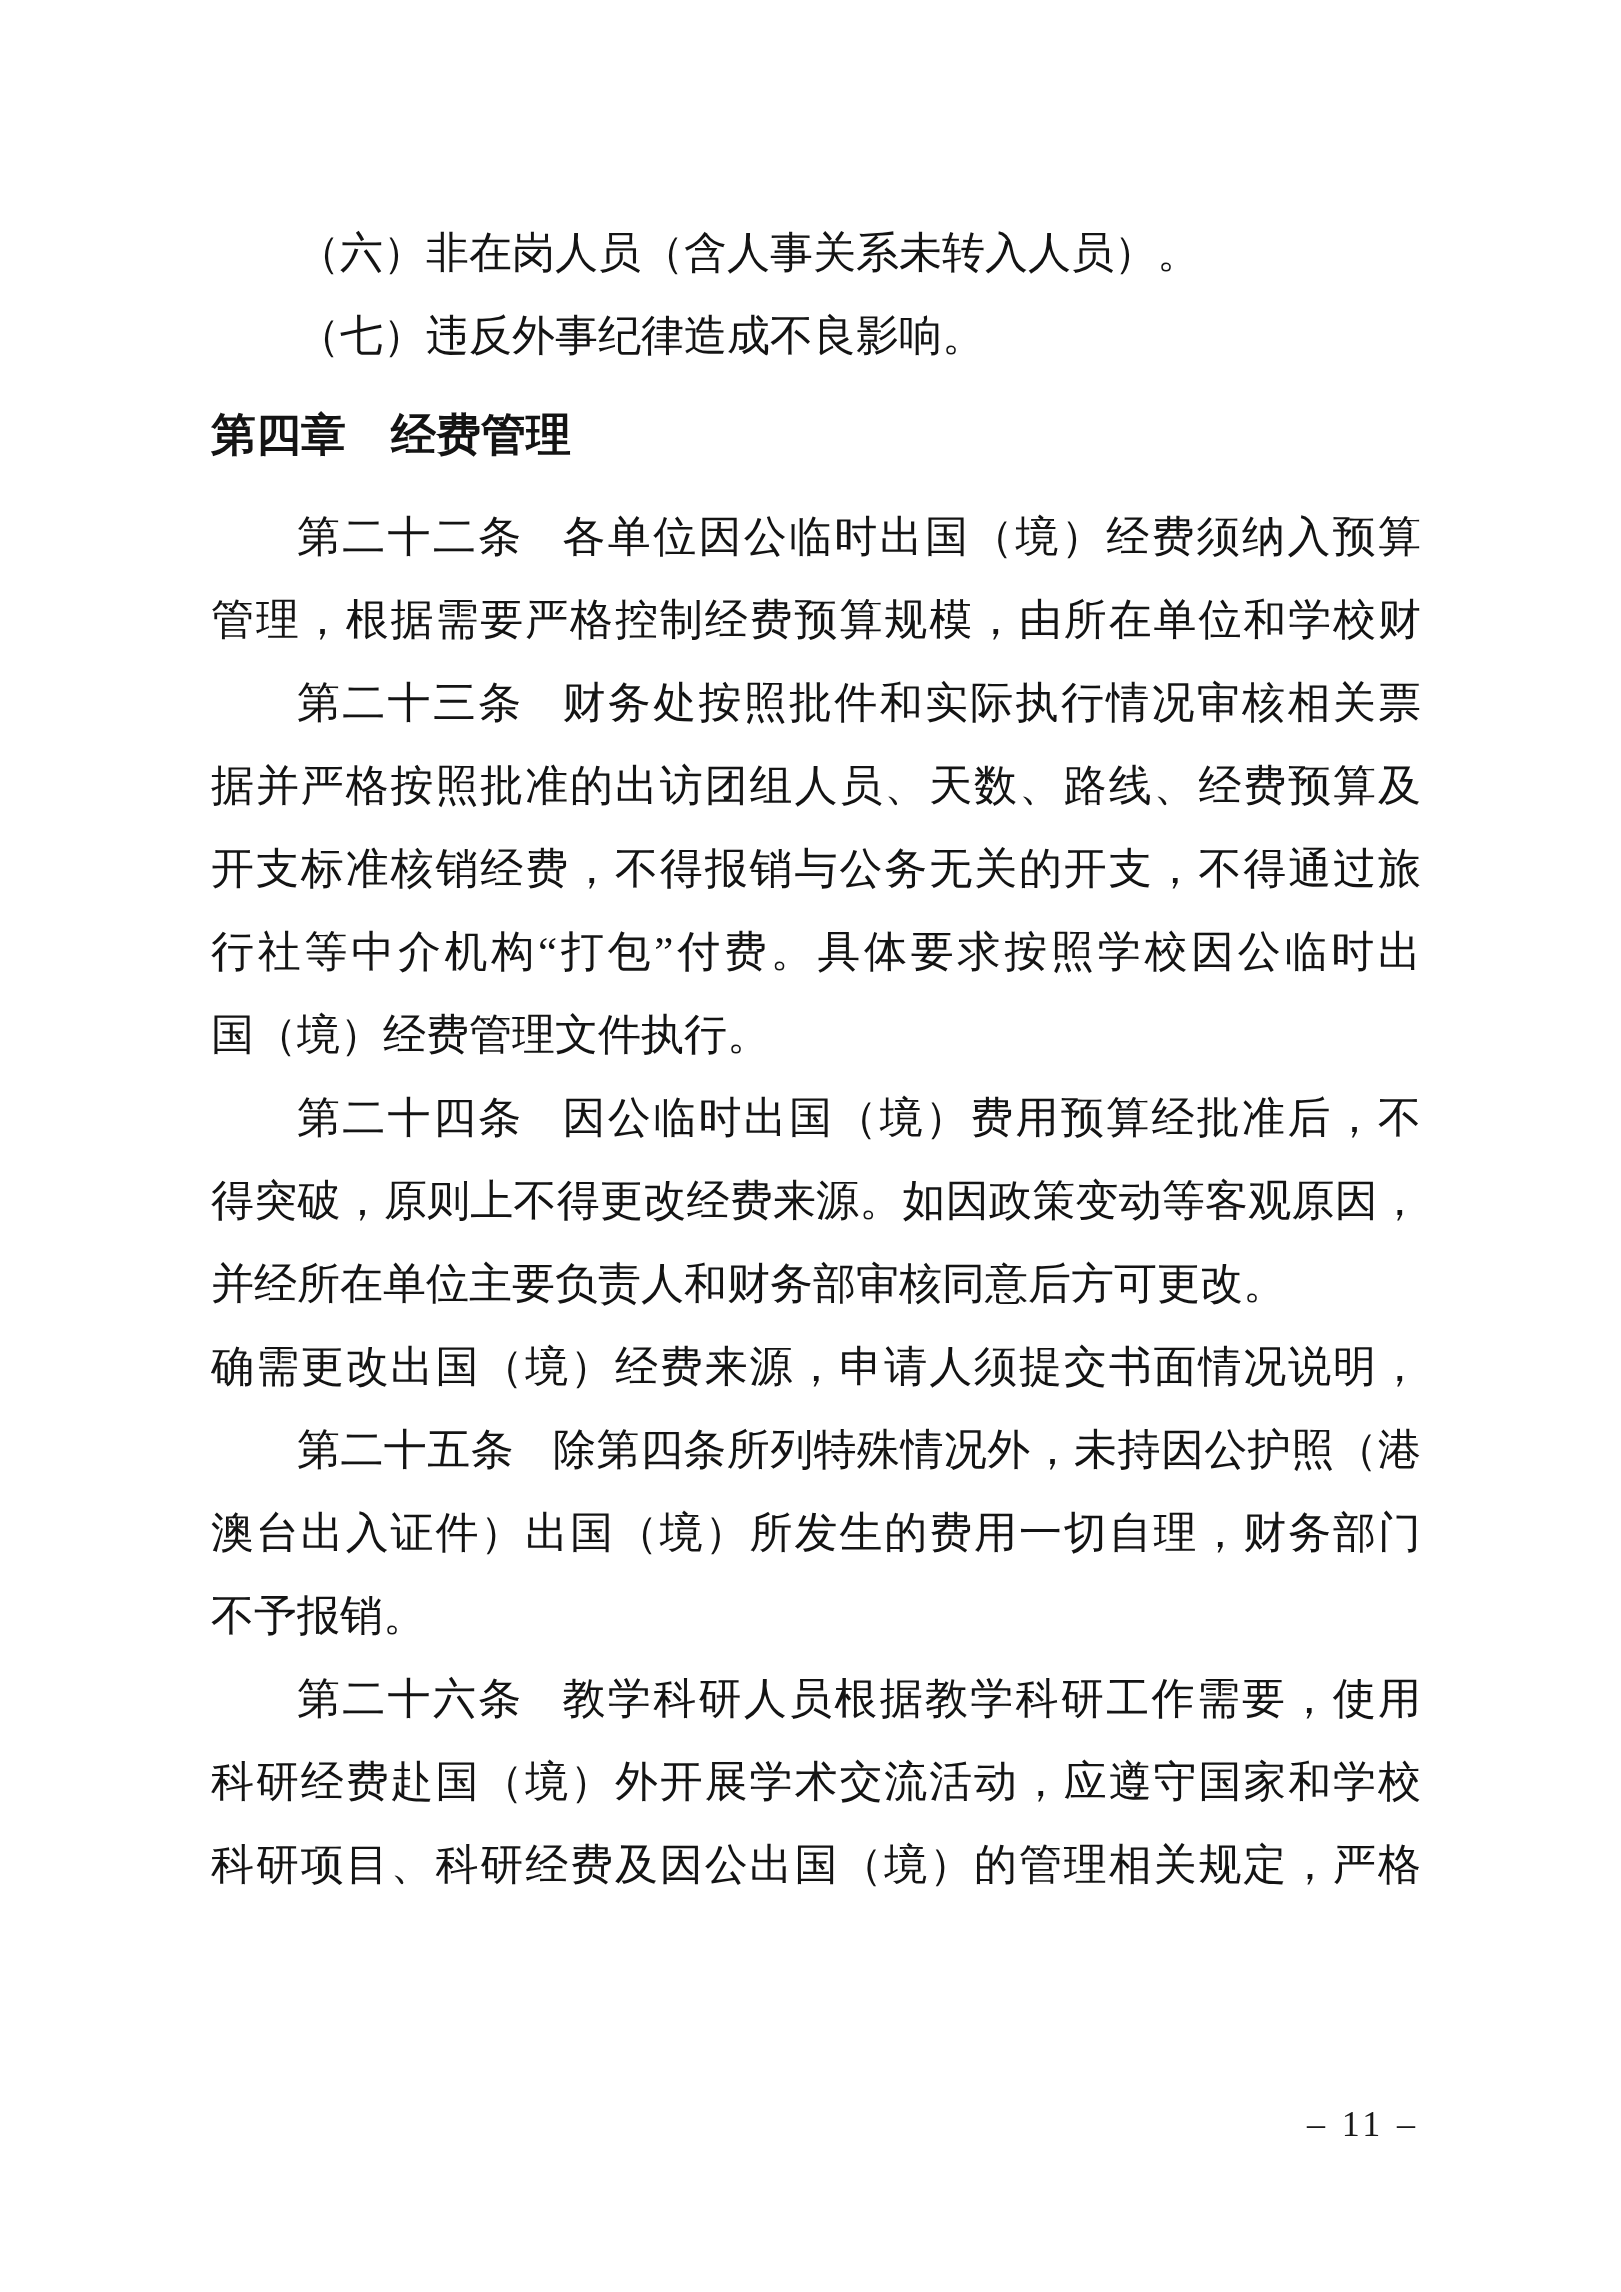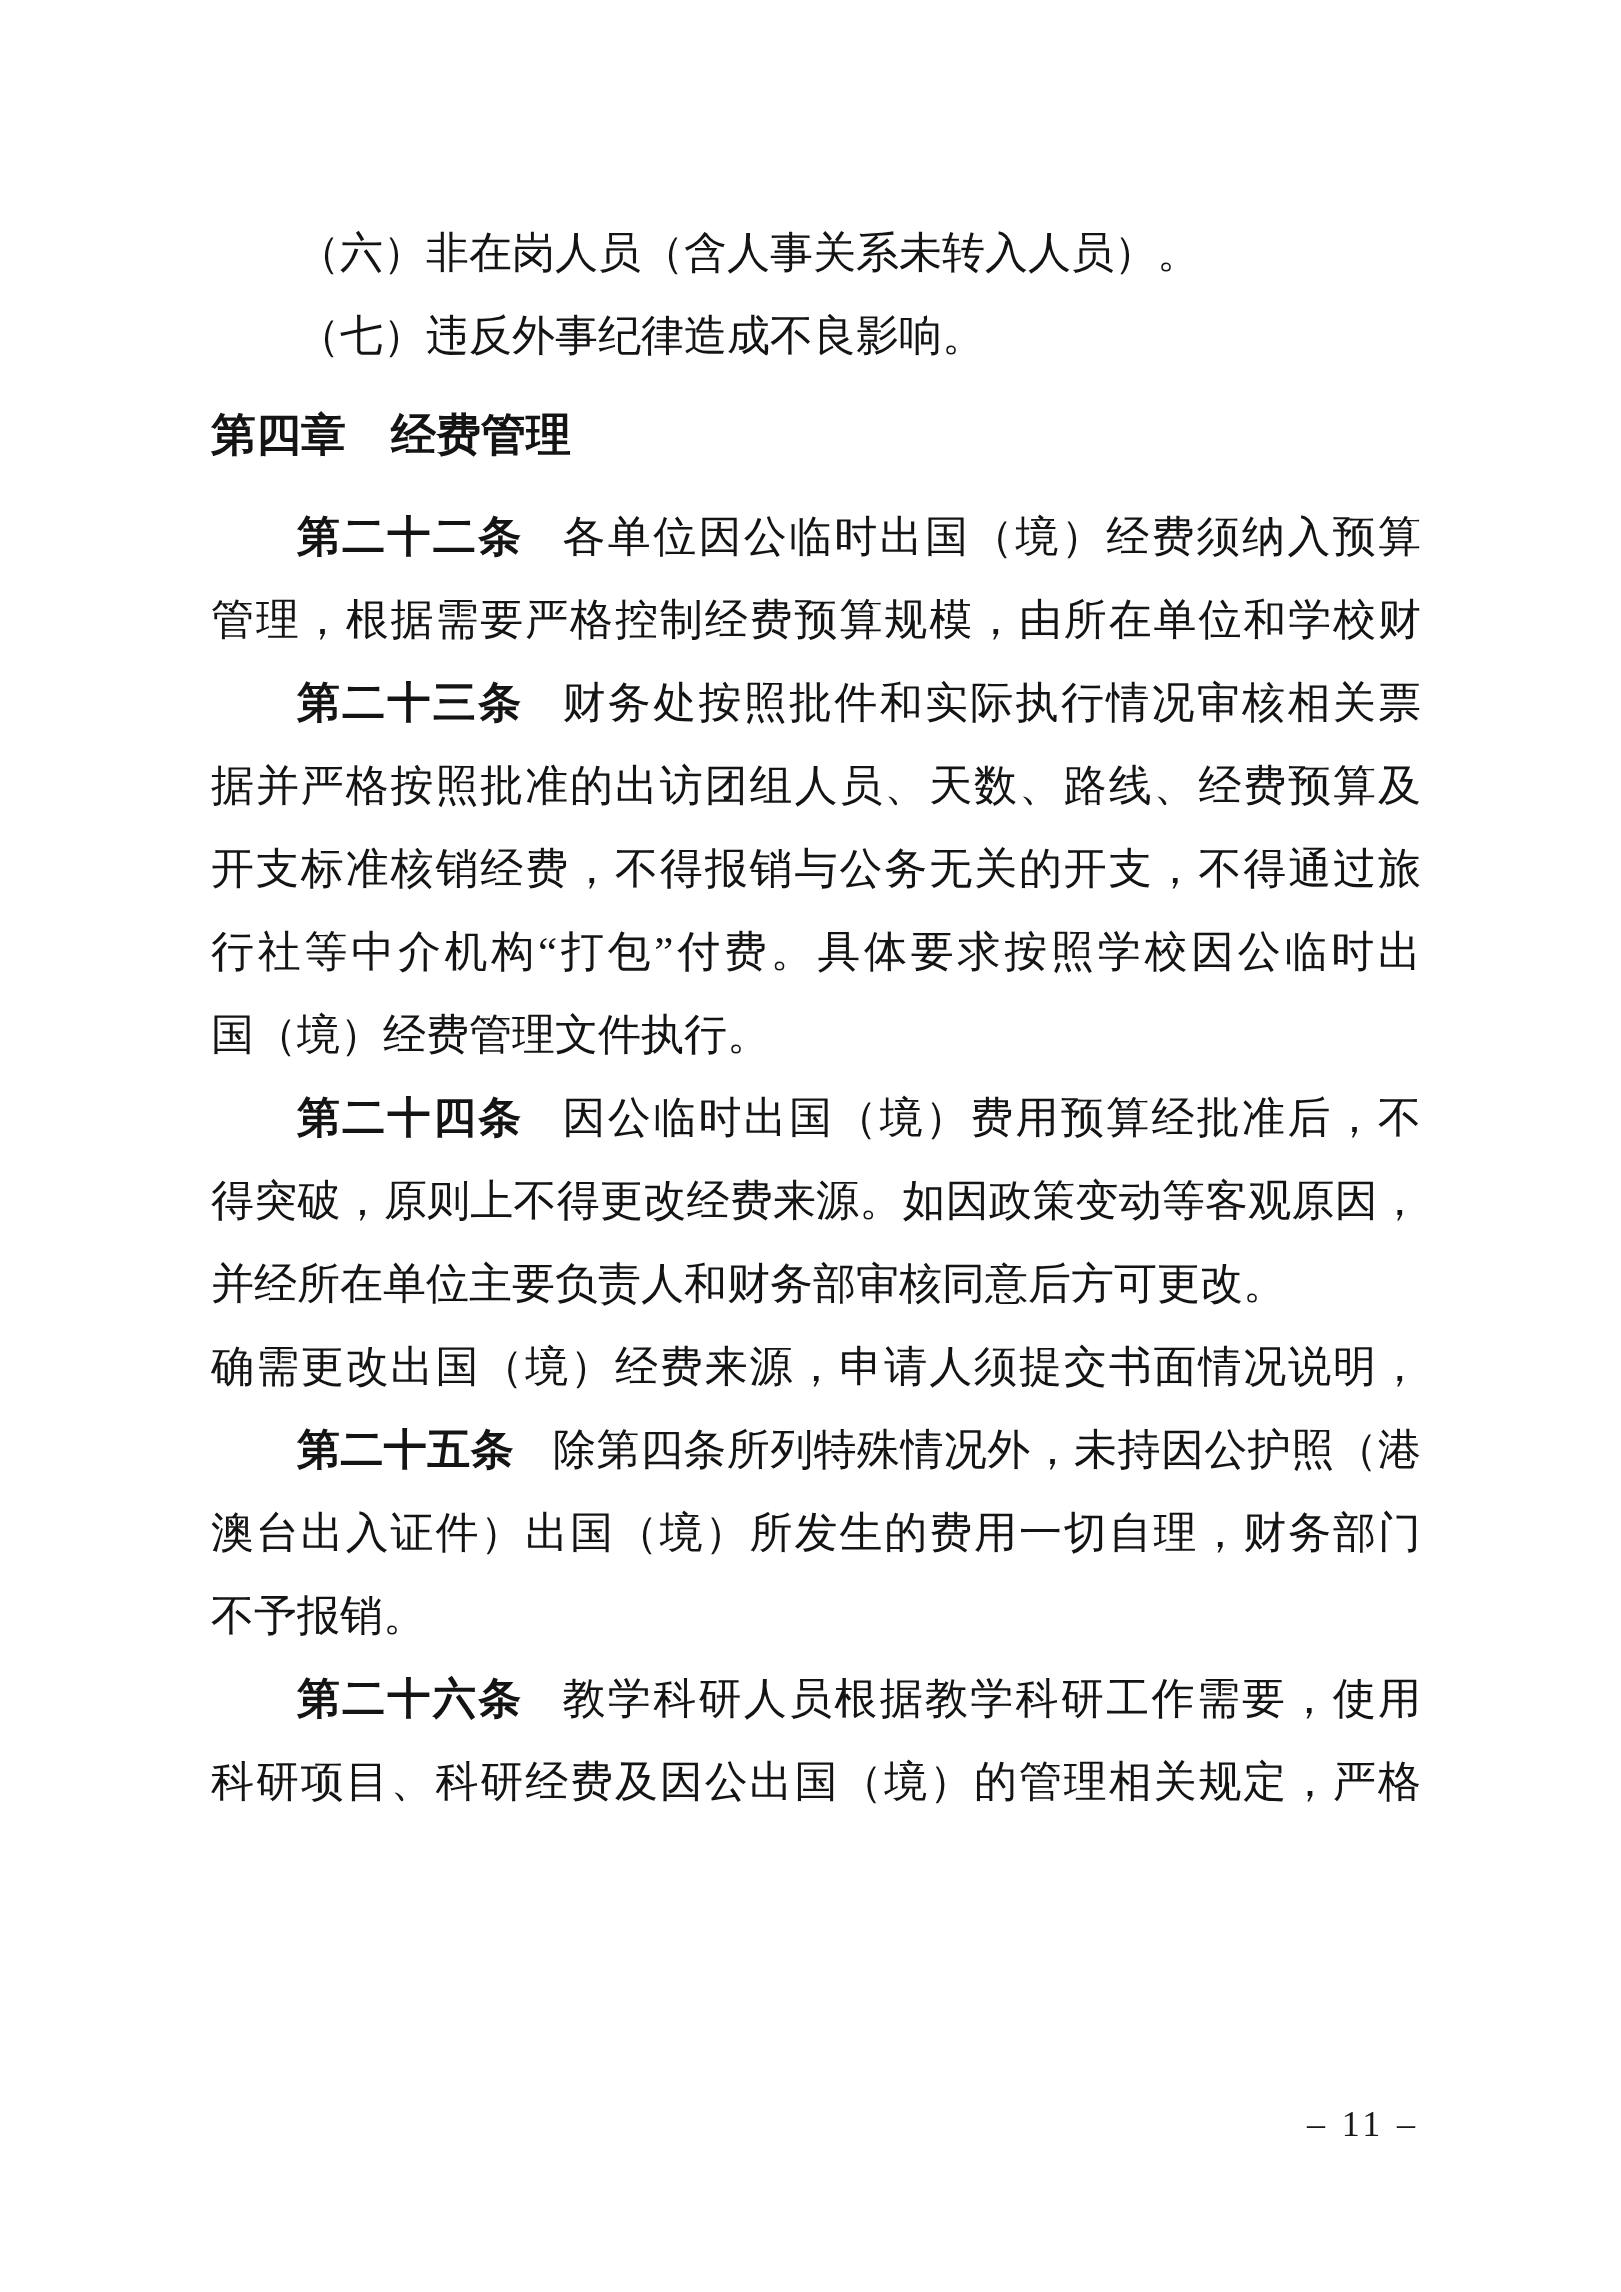--- a/index.html
+++ b/index.html
@@ -39,21 +39,21 @@
   .line.indent { text-indent: 86px; }
   
   .line.chapter {
     font-family: "Liberation Sans", "DejaVu Sans", sans-serif;
     font-weight: bold;
     font-size: 45px;
     text-indent: 0;
     margin: 15.7px 0 19.6px 0;
   }
   .article-num {
-    font-weight: bold;
+    font-weight: normal;
     margin-right: 39px;
   }
   .page-number {
     position: absolute;
     top: 2100px;
     right: 202px;
     font-size: 36px;
     line-height: 49px;
     letter-spacing: 3.9px;
     color: #1a1a1a;
@@ -76,17 +76,18 @@
       <div class="line fill">行社等中介机构“打包”付费。具体要求按照学校因公临时出</div>
       <div class="line">国（境）经费管理文件执行。</div>
       <div class="line fill indent"><span class="article-num">第二十四条</span><span>因公临时出国（境）费用预算经批准后，不</span></div>
       <div class="line fill">得突破，原则上不得更改经费来源。如因政策变动等客观原因，</div>
       <div class="line">并经所在单位主要负责人和财务部审核同意后方可更改。</div>
       <div class="line fill">确需更改出国（境）经费来源，申请人须提交书面情况说明，</div>
       <div class="line fill indent"><span class="article-num">第二十五条</span><span>除第四条所列特殊情况外，未持因公护照（港</span></div>
       <div class="line fill">澳台出入证件）出国（境）所发生的费用一切自理，财务部门</div>
       <div class="line">不予报销。</div>
       <div class="line fill indent"><span class="article-num">第二十六条</span><span>教学科研人员根据教学科研工作需要，使用</span></div>
+      <div class="line fill">科研经费赴国（境）外开展学术交流活动，应遵守国家和学校</div>
       <div class="line fill">科研项目、科研经费及因公出国（境）的管理相关规定，严格</div>
     </div>
   <div class="page-number">– 11 –</div>
 </div>
 
 
 </body></html>

